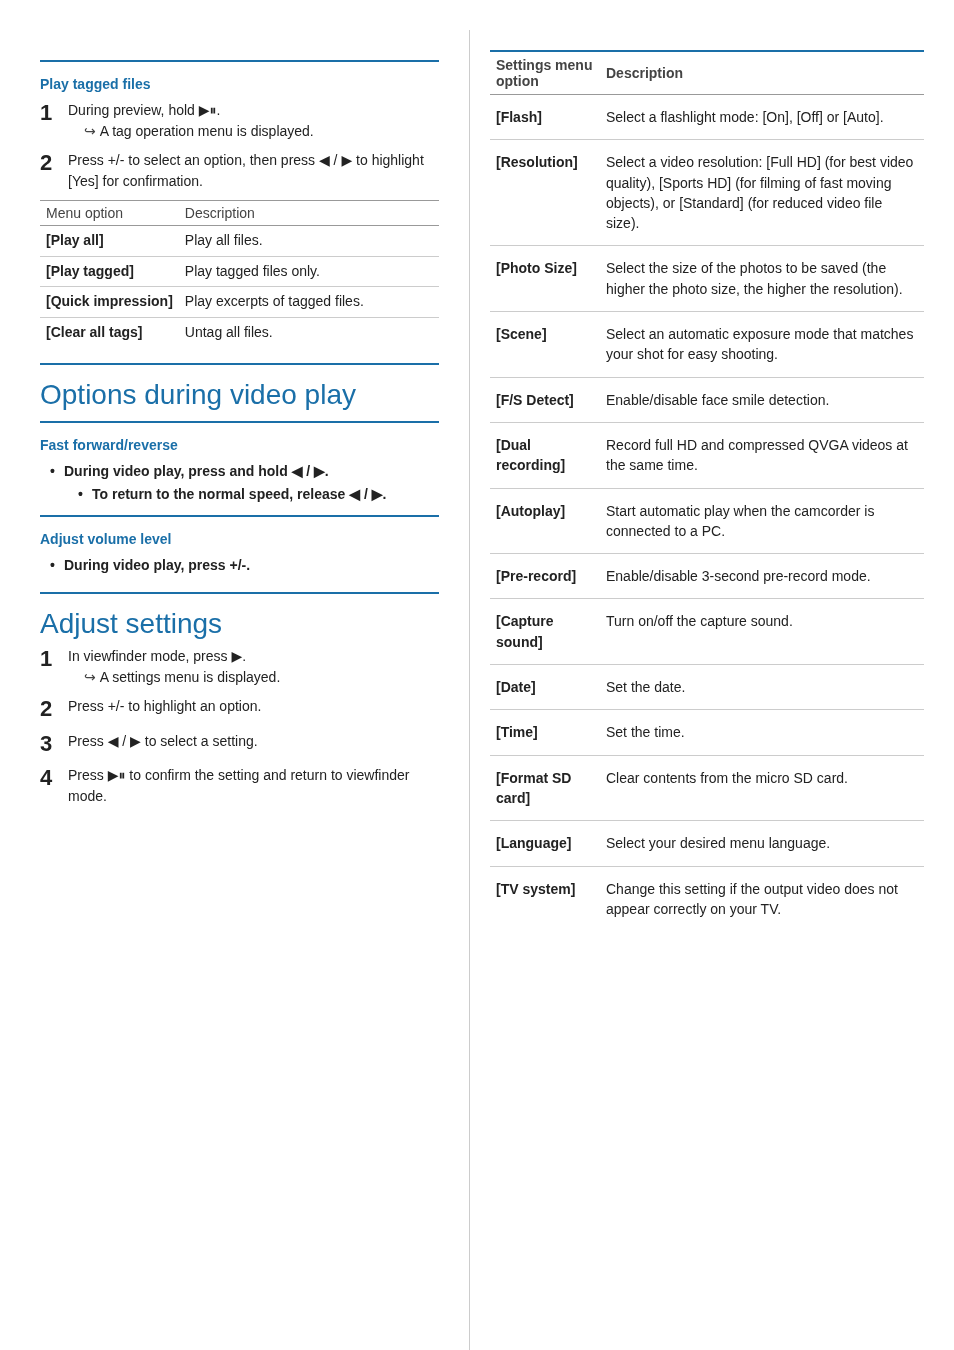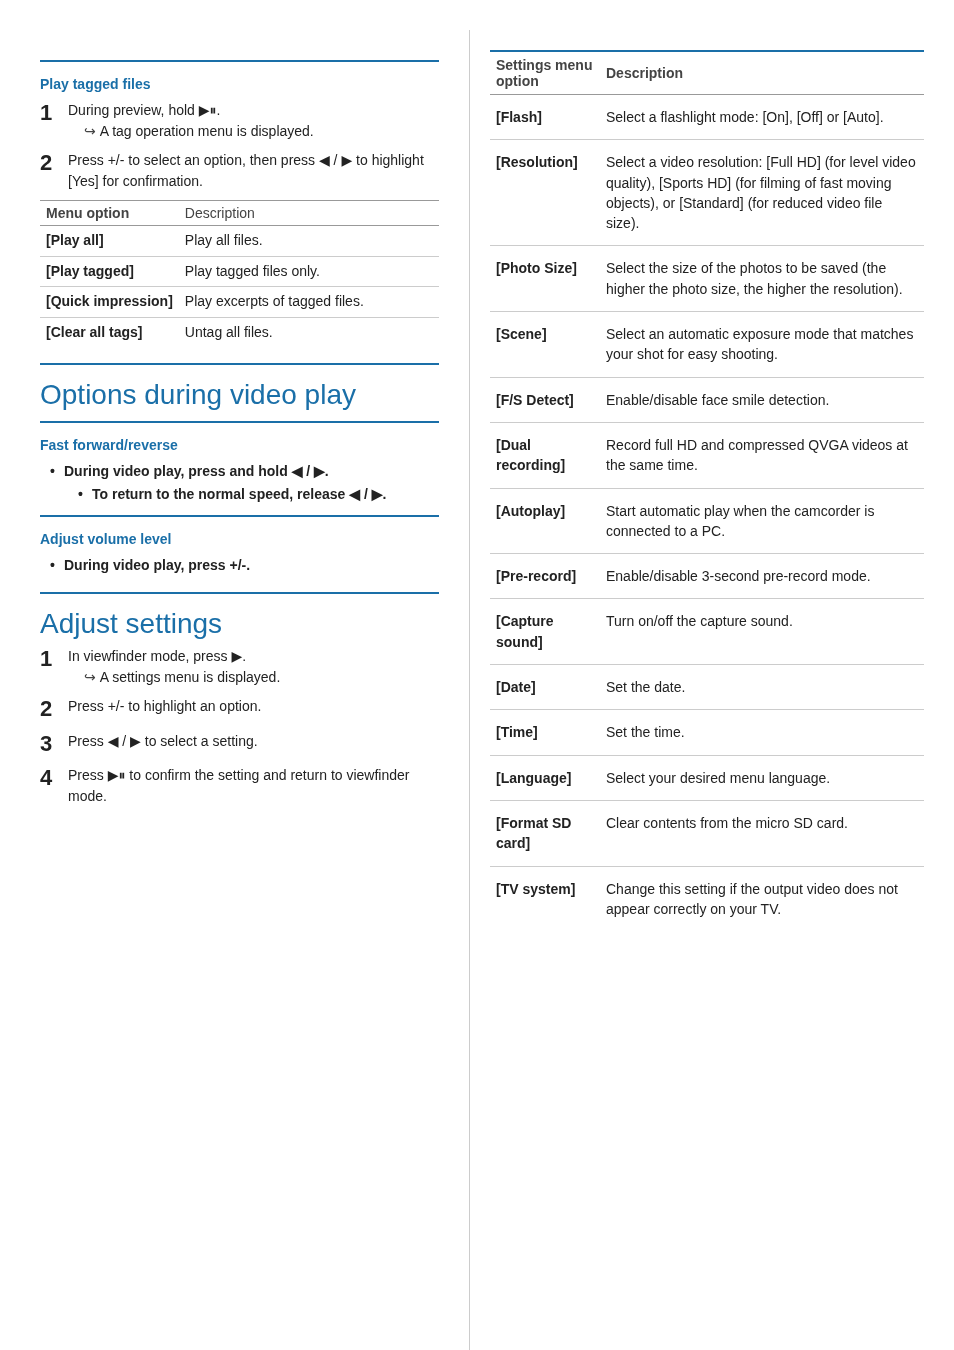--- a/index.html
+++ b/index.html
@@ -127,21 +127,21 @@
     .menu-table td {
       border-top: 1px solid #ccc;
       padding: 5px 6px;
       vertical-align: top;
       line-height: 1.4;
     }
     .menu-table td:first-child {
       font-weight: bold;
       white-space: nowrap;
     }
-    .menu-table .col-menu { width: 120px; font-weight: bold; }
+    .menu-table .col-menu { width: 120px; }
     .menu-table .col-desc { width: auto; }
 
     
     .settings-table {
       width: 100%;
       border-collapse: collapse;
       font-size: 14px;
     }
     .settings-table th {
       text-align: left;
@@ -308,21 +308,21 @@
           <th>Description</th>
         </tr>
       </thead>
       <tbody id="settings-rows">
       <tr>
             <td>[Flash]</td>
             <td>Select a flashlight mode: [On], [Off] or [Auto].</td>
           </tr>
           <tr>
             <td>[Resolution]</td>
-            <td>Select a video resolution: [Full HD] (for level video quality), [Sports HD] (for filming of fast moving objects), or [Standard] (for reduced video file size).</td>
+            <td>Select a video resolution: [Full HD] (for best video quality), [Sports HD] (for filming of fast moving objects), or [Standard] (for reduced video file size).</td>
           </tr>
           <tr>
             <td>[Photo Size]</td>
             <td>Select the size of the photos to be saved (the higher the photo size, the higher the resolution).</td>
           </tr>
           <tr>
             <td>[Scene]</td>
             <td>Select an automatic exposure mode that matches your shot for easy shooting.</td>
           </tr>
           <tr>
@@ -347,26 +347,26 @@
           </tr>
           <tr>
             <td>[Date]</td>
             <td>Set the date.</td>
           </tr>
           <tr>
             <td>[Time]</td>
             <td>Set the time.</td>
           </tr>
           <tr>
+            <td>[Format SD card]</td>
+            <td>Clear contents from the micro SD card.</td>
+          </tr>
+          <tr>
             <td>[Language]</td>
             <td>Select your desired menu language.</td>
-          </tr>
-          <tr>
-            <td>[Format SD card]</td>
-            <td>Clear contents from the micro SD card.</td>
           </tr>
           <tr>
             <td>[TV system]</td>
             <td>Change this setting if the output video does not appear correctly on your TV.</td>
           </tr>
         </tbody>
     </table>
   </div>
 
   <div class="page-number">EN   11</div>

